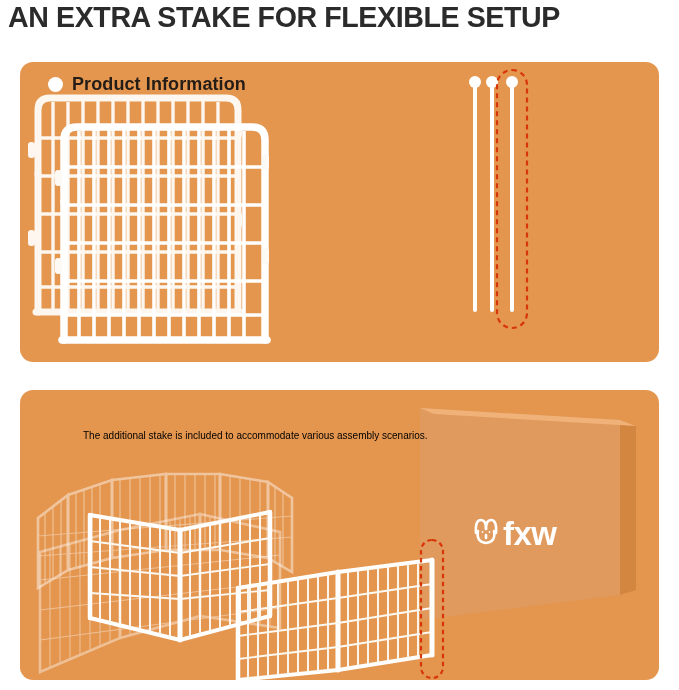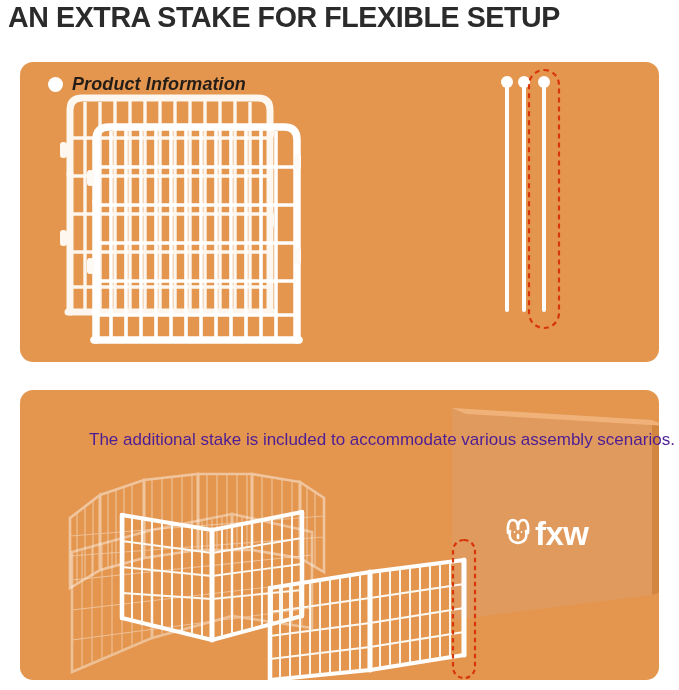--- a/index.html
+++ b/index.html
@@ -36,29 +36,29 @@
   #panel-flexible{left:20px;top:390px;width:639px;height:290px;}
 
   .panel-head{position:absolute;left:28px;top:12px;display:flex;align-items:center;}
   .bullet{
     width:15px;height:15px;border-radius:50%;background:#ffffff;
     display:inline-block;margin-right:9px;flex:0 0 auto;
   }
   .panel-title{
     font-size:18px;font-weight:bold;color:#241c16;
     font-family:"Liberation Sans", sans-serif;
-    letter-spacing:0.1px;white-space:nowrap;font-style:italic;
+    letter-spacing:0.1px;white-space:nowrap;
   }
   .panel-sub{
-    position:absolute;left:69px;top:40px;
-    font-size:17px;color:#4c1d95;white-space:nowrap;
+    position:absolute;left:63px;top:40px;
+    font-size:10px;color:#000000;white-space:nowrap;
     font-family:"Liberation Sans", sans-serif;
   }
 
-  .art{position:absolute;inset:0;overflow:hidden;border-radius:13px;padding-left:32px;}
+  .art{position:absolute;inset:0;overflow:hidden;border-radius:13px;}
 
   
   svg{display:block;}
 </style>
 </head>
 <body>
 
 <div class="page">
 
   <div class="title">AN EXTRA STAKE FOR FLEXIBLE SETUP</div>

